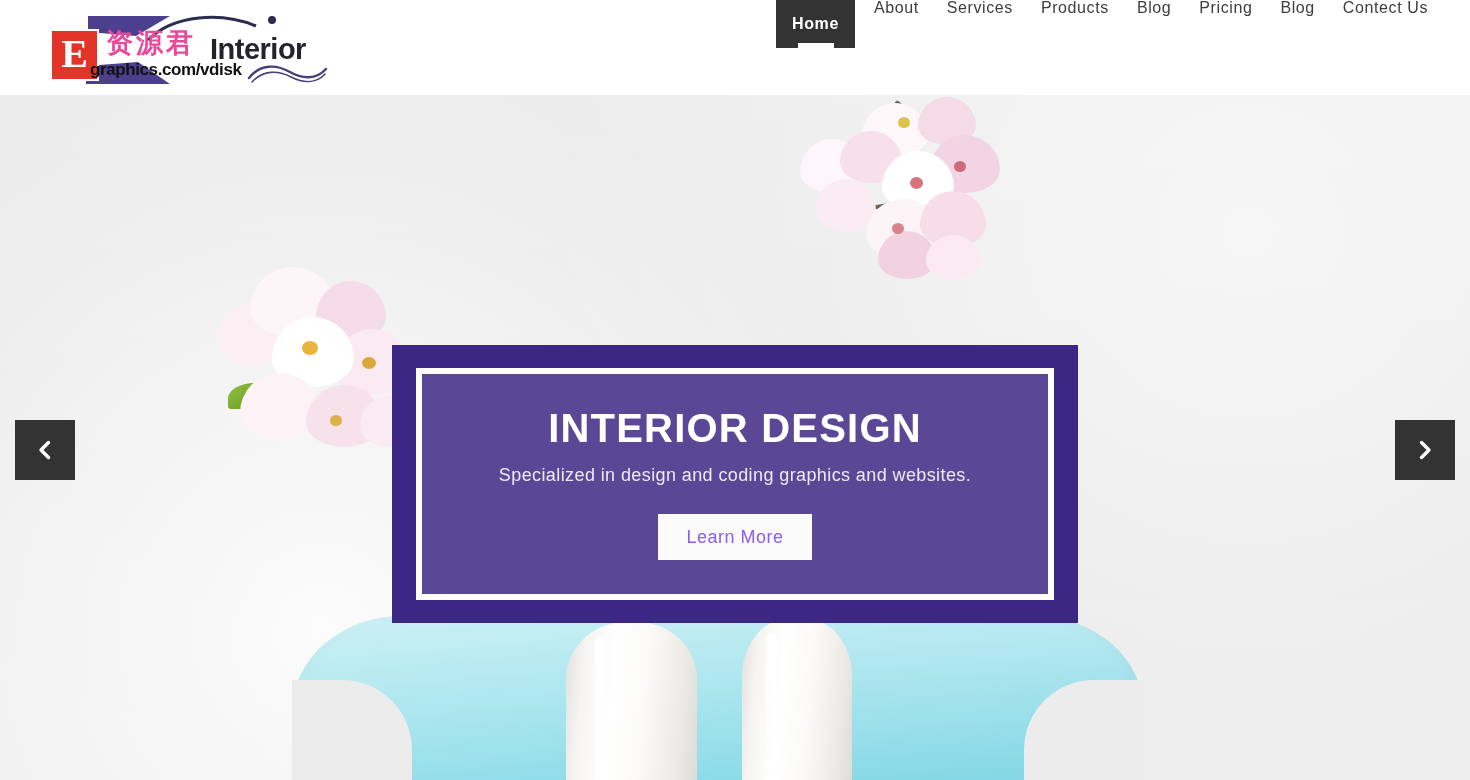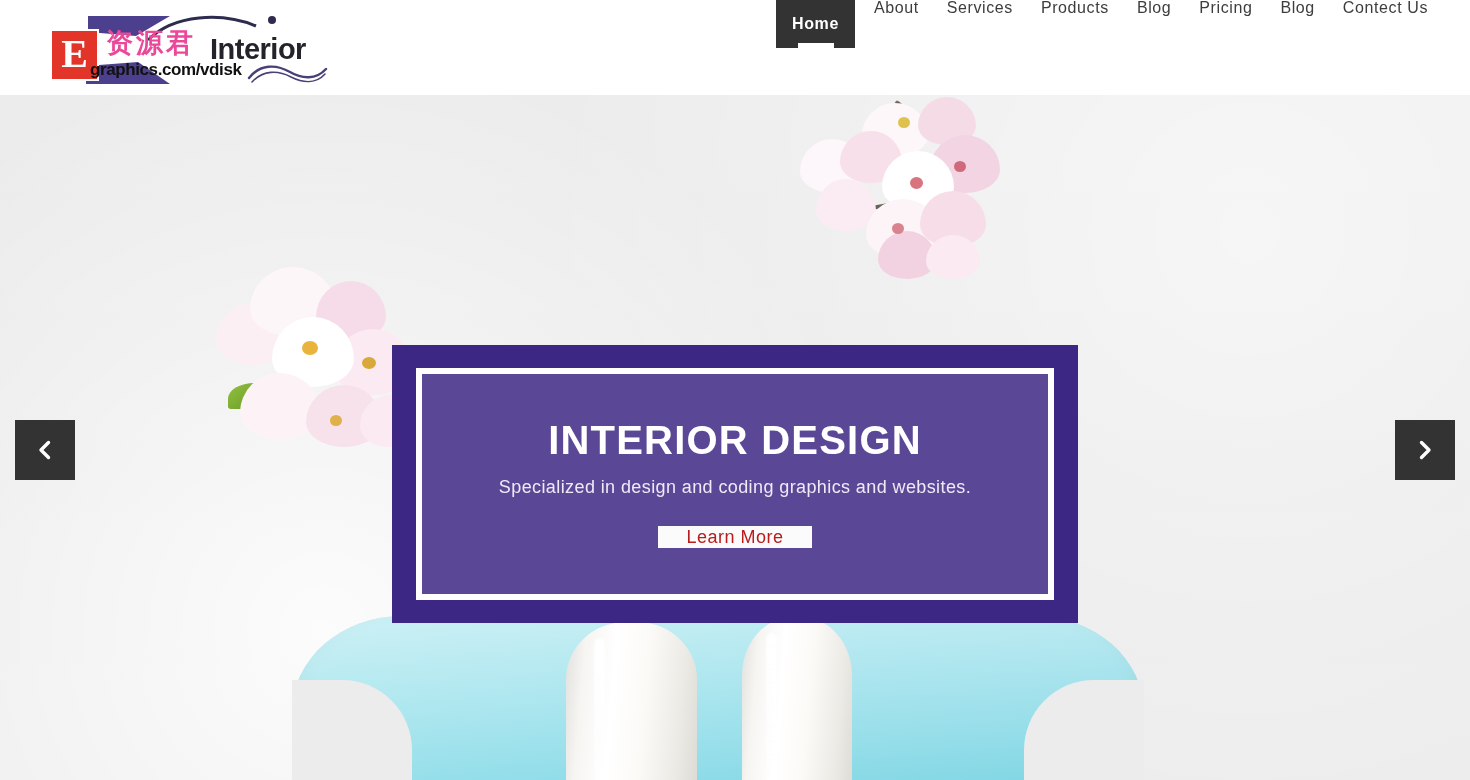--- a/index.html
+++ b/index.html
@@ -200,24 +200,24 @@
   }
   .slide-sub{
     font-size:18px;
     color:#efeaf7;
     letter-spacing:0.4px;
     line-height:1;
     margin-bottom:30px;
   }
   .slide-btn{
     background:#fbfbfb;
-    color:#b91c1c;
+    color:#8b5cf6;
     font-size:18px;
     letter-spacing:0.5px;
-    padding:2px 28px;
+    padding:14px 28px;
     border:none;
     font-family:"Liberation Sans", sans-serif;
     cursor:pointer;
     line-height:1;
   }
 
   
   .arrow{
     position:absolute; top:325px;
     width:60px; height:60px;

